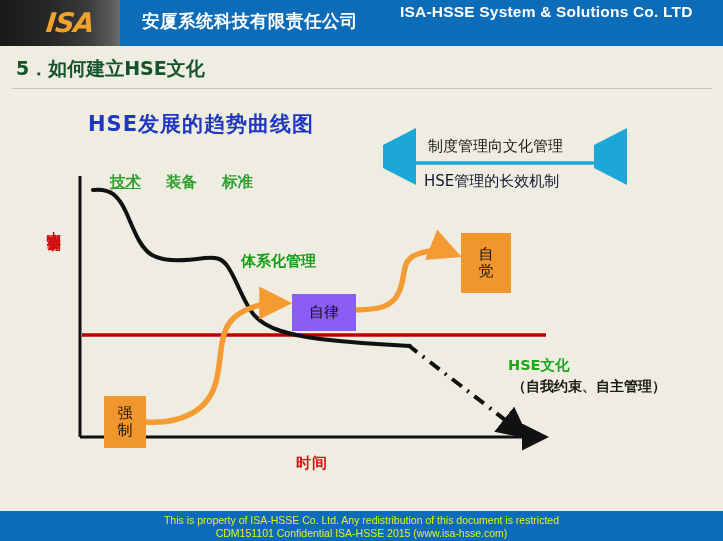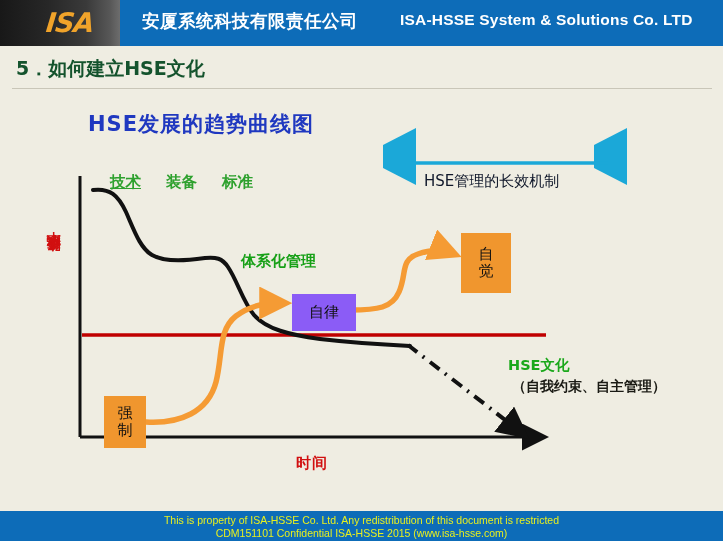--- a/index.html
+++ b/index.html
@@ -15,21 +15,21 @@
   .header{position:absolute;left:0;top:0;width:723px;height:46px;}
   .header-dark{position:absolute;left:0;top:0;width:120px;height:46px;
     background:linear-gradient(90deg,#181818 0%,#272727 40%,#3a3a3a 72%,#585858 92%,#6d6d6d 100%);}
   .header-blue{position:absolute;left:120px;top:0;width:603px;height:46px;background:#0D6CB8;}
   .logo{position:absolute;left:30px;top:8px;width:80px;height:30px;
     font-family:"DejaVu Sans",sans-serif;font-style:italic;font-weight:bold;
     font-size:27px;color:#F0A32A;letter-spacing:-1px;line-height:30px;
     text-align:center;transform:skewX(-6deg);}
   .hdr-cn{position:absolute;left:142px;top:9px;font-size:17.5px;font-weight:bold;color:#FFFFFF;
     font-family:"DejaVu Sans",sans-serif;letter-spacing:0.5px;}
-  .hdr-en{position:absolute;left:400px;top:11px;font-size:15.5px;font-weight:bold;color:#FFFFFF;
+  .hdr-en{position:absolute;left:400px;top:3px;font-size:15.5px;font-weight:bold;color:#FFFFFF;
     font-family:"Liberation Sans",sans-serif;letter-spacing:0.2px;}
 
   
   .slide-title{position:absolute;left:16px;top:56px;font-size:19px;font-weight:bold;color:#14532d;
     font-family:"DejaVu Sans",sans-serif;}
   .title-rule{position:absolute;left:12px;top:88px;width:700px;height:1px;background:#C9C6B8;}
 
   
   .chart-title{position:absolute;left:88px;top:110px;font-size:21px;font-weight:bold;color:#1F38C0;
     font-family:"DejaVu Sans",sans-serif;letter-spacing:1px;}
@@ -140,20 +140,21 @@
       <path d="M594,145 L627,128 L627,185 L594,168 Z" fill="#1BA8D8"></path>
       <line x1="410" y1="163" x2="608" y2="163" stroke="#1BA8D8" stroke-width="3.5"></line>
     </g>
   </svg>
 
   <div class="lbl green-lbl" style="left:110px;top:172px;text-decoration:underline;">技术</div>
   <div class="lbl green-lbl" style="left:166px;top:172px;">装备</div>
   <div class="lbl green-lbl" style="left:222px;top:172px;">标准</div>
   <div class="lbl green-lbl2" style="left:241px;top:252px;">体系化管理</div>
 
+  <div class="banner-t1">制度管理向文化管理</div>
   <div class="banner-t2">HSE管理的长效机制</div>
 
   <div class="axis-y">降低事故率</div>
   <div class="axis-x">时间</div>
 
   <div class="box box-qz">强<br>制</div>
   <div class="box box-zl">自律</div>
   <div class="box box-zq">自<br>觉</div>
 
   <div class="hse-culture">HSE文化</div>

